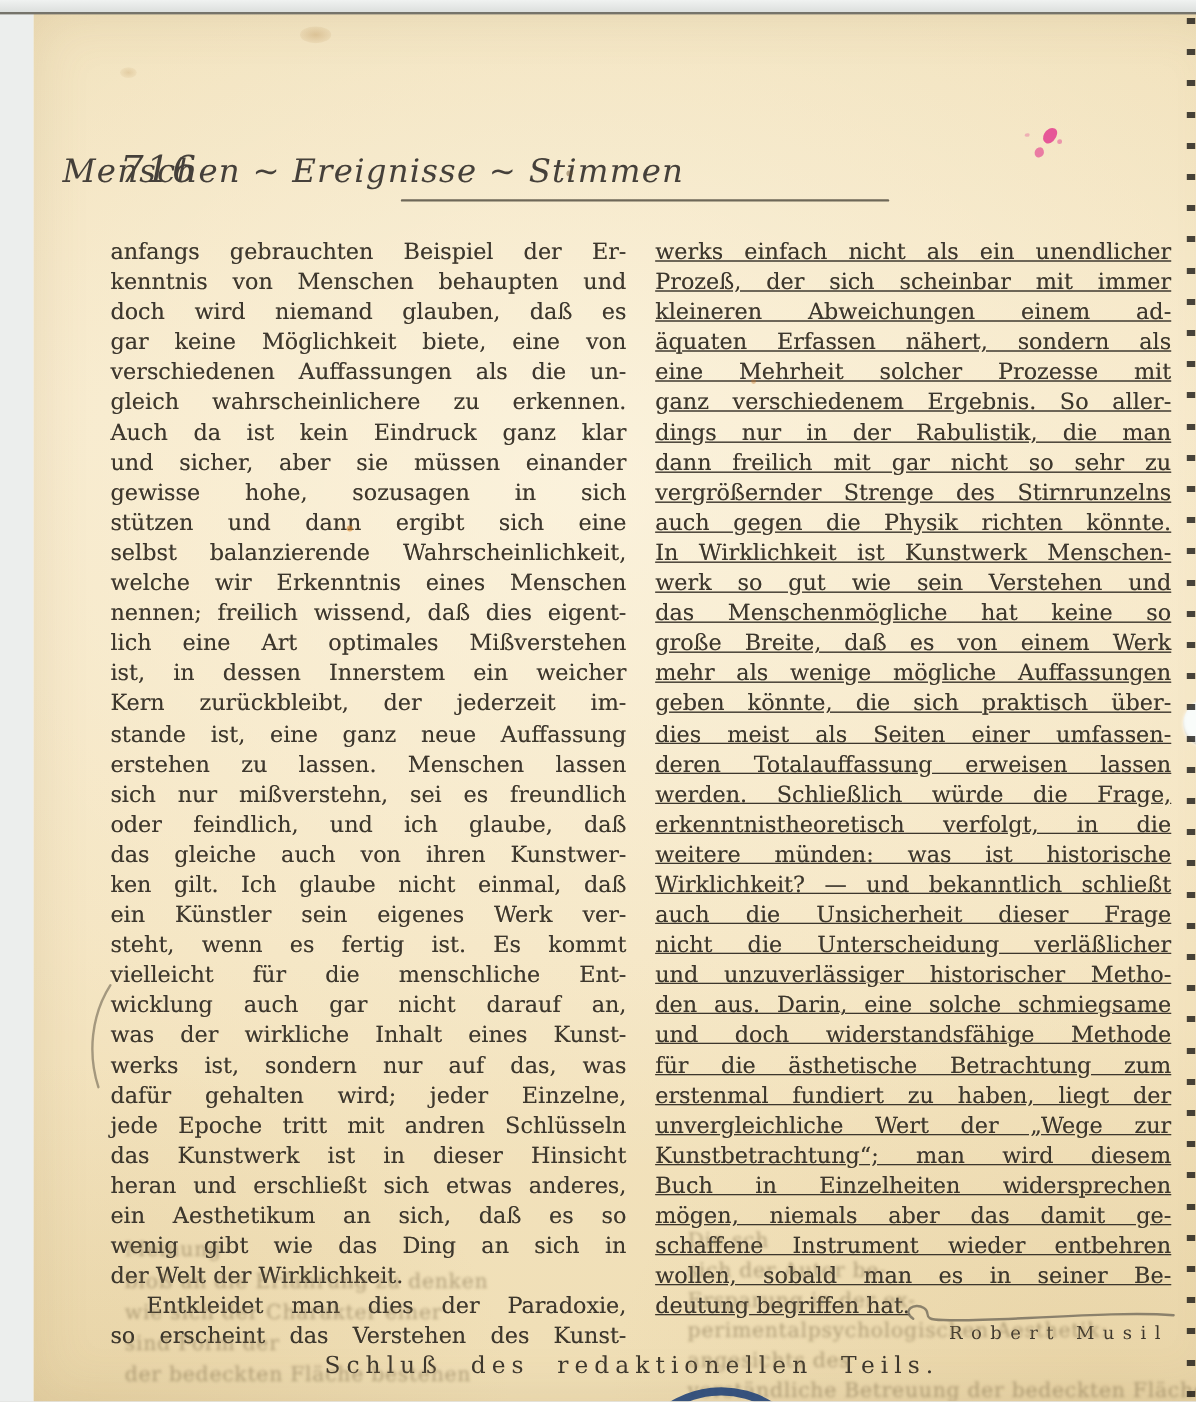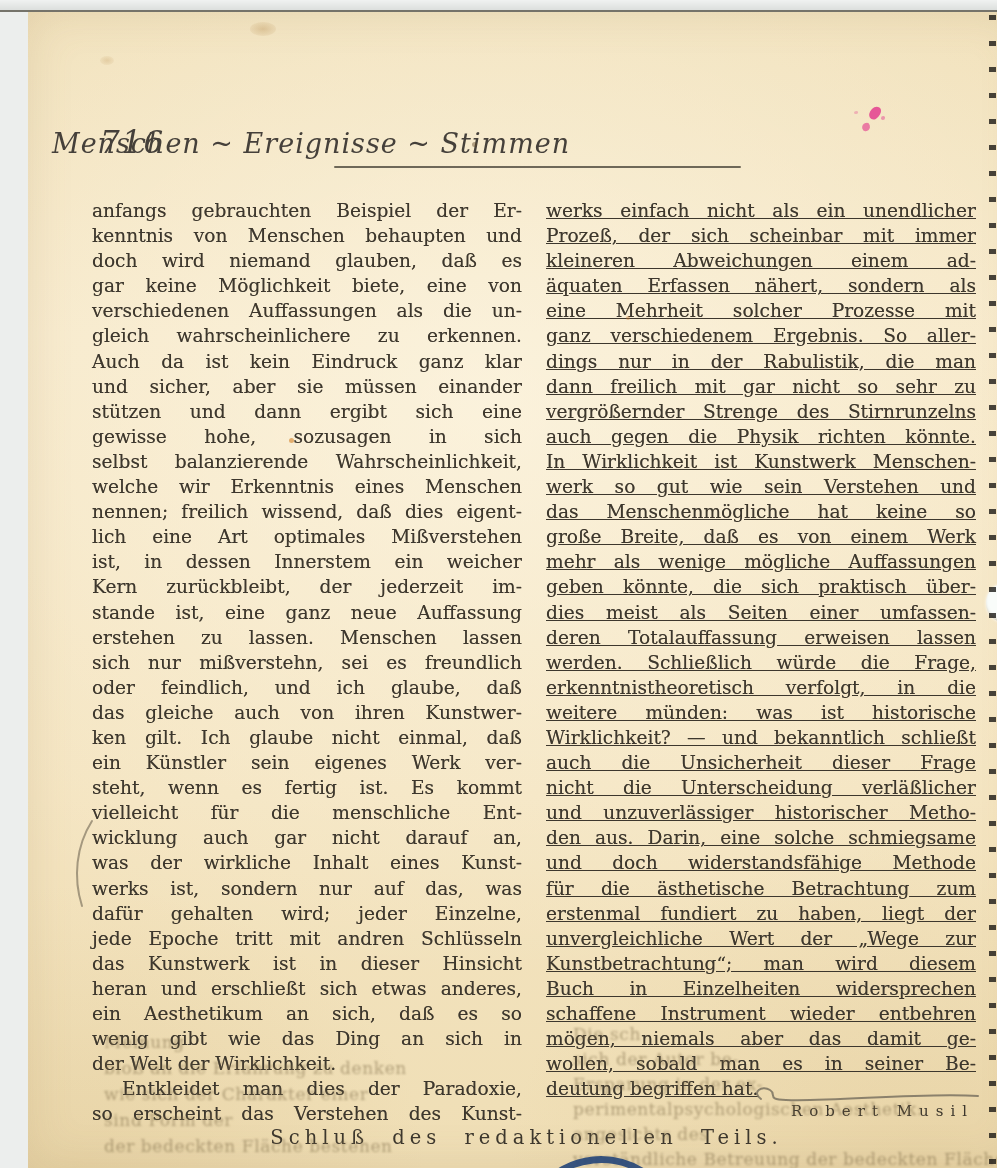--- a/index.html
+++ b/index.html
@@ -56,22 +56,22 @@
 
     <div class="col" id="col-left">
         <div class="line">anfangs gebrauchten Beispiel der Er-</div>
         <div class="line">kenntnis von Menschen behaupten und</div>
         <div class="line">doch wird niemand glauben, daß es</div>
         <div class="line">gar keine Möglichkeit biete, eine von</div>
         <div class="line">verschiedenen Auffassungen als die un-</div>
         <div class="line">gleich wahrscheinlichere zu erkennen.</div>
         <div class="line">Auch da ist kein Eindruck ganz klar</div>
         <div class="line">und sicher, aber sie müssen einander</div>
+        <div class="line">gewisse hohe, sozusagen in sich</div>
         <div class="line">stützen und dann ergibt sich eine</div>
-        <div class="line">gewisse hohe, sozusagen in sich</div>
         <div class="line">selbst balanzierende Wahrscheinlichkeit,</div>
         <div class="line">welche wir Erkenntnis eines Menschen</div>
         <div class="line">nennen; freilich wissend, daß dies eigent-</div>
         <div class="line">lich eine Art optimales Mißverstehen</div>
         <div class="line">ist, in dessen Innerstem ein weicher</div>
         <div class="line">Kern zurückbleibt, der jederzeit im-</div>
         <div class="line">stande ist, eine ganz neue Auffassung</div>
         <div class="line">erstehen zu lassen. Menschen lassen</div>
         <div class="line">sich nur mißverstehn, sei es freundlich</div>
         <div class="line">oder feindlich, und ich glaube, daß</div>
@@ -119,22 +119,22 @@
         <div class="line">auch die Unsicherheit dieser Frage</div>
         <div class="line">nicht die Unterscheidung verläßlicher</div>
         <div class="line">und unzuverlässiger historischer Metho-</div>
         <div class="line">den aus. Darin, eine solche schmiegsame</div>
         <div class="line">und doch widerstandsfähige Methode</div>
         <div class="line">für die ästhetische Betrachtung zum</div>
         <div class="line">erstenmal fundiert zu haben, liegt der</div>
         <div class="line">unvergleichliche Wert der „Wege zur</div>
         <div class="line">Kunstbetrachtung“; man wird diesem</div>
         <div class="line">Buch in Einzelheiten widersprechen</div>
+        <div class="line">mögen, niemals aber das damit ge-</div>
         <div class="line">schaffene Instrument wieder entbehren</div>
-        <div class="line">mögen, niemals aber das damit ge-</div>
         <div class="line">wollen, sobald man es in seiner Be-</div>
         <div class="line endline">deutung begriffen hat.</div>
       </div>
 
     <div class="sig">Robert Musil</div>
 
     <svg style="left:703px;top:1074px;" width="252" height="28" viewBox="0 0 252 28">
       <path d="M30,15 c-10,-7 1,-14 9,-9 c7,4 -4,10 16,10 c46,2 138,-8 192,-4" stroke="rgba(122,114,96,0.85)" stroke-width="2" fill="none" stroke-linecap="round"></path>
     </svg>
 

